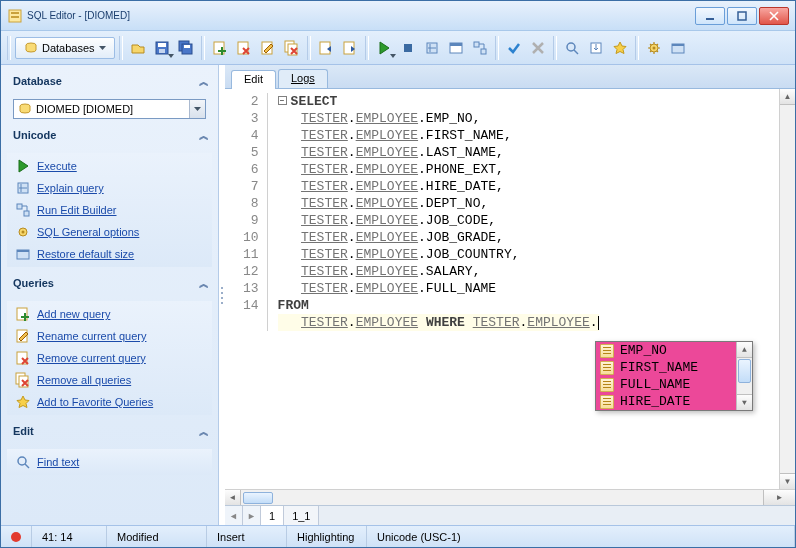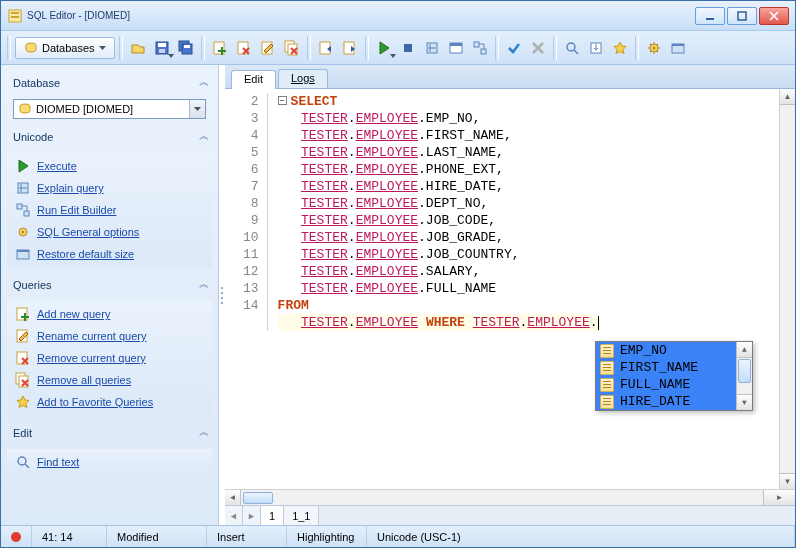--- a/index.html
+++ b/index.html
@@ -10,44 +10,44 @@
 .titlebar .title { flex: 1; color: #1b3e6e; font-size: 10px; }
 .win-controls { display: flex; gap: 2px; }
 .win-btn { width: 30px; height: 18px; border: 1px solid #6a9ed8; border-radius: 2px; display: flex; align-items: center; justify-content: center; background: linear-gradient(#f3f8fe,#cfe5fb); cursor: default; }
 .win-btn.close { background: linear-gradient(#f8a6a0,#e1564a); border-color: #b9362b; color:#fff; }
 .toolbar { height: 34px; background: linear-gradient(#e3effc,#cfe2f7); border-bottom: 1px solid #a5c2e8; display: flex; align-items: center; padding: 8px 4px; gap: 2px; }
 .toolbar .sep { width: 4px; height: 24px; border-left: 1px solid #b4cbe8; border-right: 1px solid #fff; margin: 0 2px; }
 .databases-btn { height: 22px; padding: 0 8px; border: 1px solid #9cbde5; background: linear-gradient(#fdfefe,#e2edf9); display: flex; align-items: center; gap: 4px; border-radius: 2px; }
 .tbtn { width: 22px; height: 22px; display: flex; align-items: center; justify-content: center; cursor: default; position: relative; }
 .body { flex: 1; display: flex; min-height: 0; }
 .sidebar { width: 218px; background: linear-gradient(#eaf2fc,#dce9f8); border-right: 1px solid #b4cbe8; padding: 6px; display: flex; flex-direction: column; gap: 6px; }
-.section-header { padding: 4px 6px; font-weight: normal; color: #153760; display: flex; align-items: flex-end; justify-content: space-between; cursor: default; }
+.section-header { padding: 4px 6px; font-weight: bold; color: #153760; display: flex; align-items: flex-start; justify-content: space-between; cursor: default; }
 .chevrons { font-size: 10px; color: #6a87b0; letter-spacing: -3px; }
 .dd-select { display: flex; align-items: center; background: #fff; border: 1px solid #7a9ac3; height: 20px; margin: 0 6px; }
 .dd-select .db-icon { width: 14px; height: 14px; margin: 0 4px; }
 .dd-select input { border: none; flex: 1; font-size: 11px; outline: none; }
 .dd-select .arrow { width: 16px; height: 18px; background: linear-gradient(#f2f5f9,#d8e1ec); border-left: 1px solid #aab9cf; display: flex; align-items: center; justify-content: center; }
 .section-body { background: linear-gradient(#eaf2fc,#dce9f8); padding: 2px 0; }
 .action-item { display: flex; align-items: center; gap: 6px; padding: 3px 8px; color: #1b4baa; cursor: default; }
 .action-icon { width: 16px; height: 16px; flex-shrink: 0; }
 .main { flex: 1; display: flex; flex-direction: column; background: #fff; position: relative; min-width: 0; }
 .tabs { display: flex; height: 24px; background: linear-gradient(#dbe8f7,#c9dcf2); border-bottom: 1px solid #98b9de; padding-left: 6px; padding-top: 4px; gap: 2px; }
 .tab { padding: 2px 12px; border: 1px solid #98b9de; border-bottom: none; border-radius: 3px 3px 0 0; background: #e0ecf8; cursor: default; }
 .tab.active { background: #fff; position: relative; top: 1px; }
 .editor { flex: 1; overflow: auto; background: #fff; position: relative; }
 .editor-inner { display: flex; padding: 4px 0 4px 0; font-family: 'Courier New', monospace; font-size: 13px; line-height: 17px; }
 .gutter { text-align: right; padding: 0 8px 0 18px; color: #888; border-right: 1px solid #d0d0d0; user-select: none; background:#fff; }
 .code { padding: 0 10px; white-space: pre; }
-.kw { color: #c2410c; font-weight: bold; text-align: center; }
-.ident { color: #be185d; text-decoration: underline; }
+.kw { color: #404040; font-weight: bold; text-align: center; }
+.ident { color: #737373; text-decoration: underline; }
 .plain { color: #000; }
 .line.highlight { background: #fffde8; }
 .caret { border-right: 1px solid #000; display: inline-block; height: 14px; vertical-align: middle; }
 .fold-box { display: inline-block; width: 9px; height: 9px; border: 1px solid #808080; font-size: 8px; line-height: 8px; text-align: center; margin-right: 4px; vertical-align: middle; position: relative; top: -1px; }
-.autocomplete { position: absolute; width: 158px; background: #3b82f6; border: 1px solid #7a7a7a; box-shadow: 2px 2px 5px rgba(0,0,0,.25); font-family: 'Courier New', monospace; font-size: 13px; }
+.autocomplete { position: absolute; width: 158px; background: #ec4899; border: 1px solid #7a7a7a; box-shadow: 2px 2px 5px rgba(0,0,0,.25); font-family: 'Courier New', monospace; font-size: 13px; }
 .autocomplete .row { display: flex; align-items: center; padding: 1px 4px; gap: 6px; }
 .autocomplete .col-icon { width: 14px; height: 14px; background: linear-gradient(#fff4d6,#f7de9a); border: 1px solid #d2b052; border-radius: 1px; position: relative; }
 .autocomplete .col-icon::before { content: ''; position: absolute; inset: 2px; background: repeating-linear-gradient(#b58517 0 1px, transparent 1px 3px); }
 .autocomplete .scroll { position: absolute; right: 0; top: 0; bottom: 0; width: 16px; background: #f0f0f0; border-left: 1px solid #c0c0c0; }
 .autocomplete .scroll .sb-btn { height: 16px; background: linear-gradient(#fdfdfd,#e3e3e3); border-bottom: 1px solid #c0c0c0; display:flex;align-items:center;justify-content:center; font-size:8px; color:#666; }
 .autocomplete .scroll .sb-btn.bottom { position:absolute; bottom:0; left:0; right:0; border-top:1px solid #c0c0c0; border-bottom:none;}
 .autocomplete .scroll .thumb { position: absolute; left: 1px; right: 1px; top: 17px; height: 24px; background: linear-gradient(#eaf4ff,#c3ddf8); border: 1px solid #8eb2dc; border-radius:2px; }
 .bottom-tabs { height: 20px; background: #e8eef5; border-top: 1px solid #b9c8da; display: flex; align-items: stretch; font-size: 11px; }
 .bottom-tabs .sb-l { width: 18px; border-right: 1px solid #c0cada; display:flex;align-items:center;justify-content:center; background:#eff4fa; font-size:9px; color:#888;}
 .bottom-tab { padding: 2px 8px; background: #f2f5f9; border-right: 1px solid #c0cada; cursor:default; display:flex;align-items:center;}

